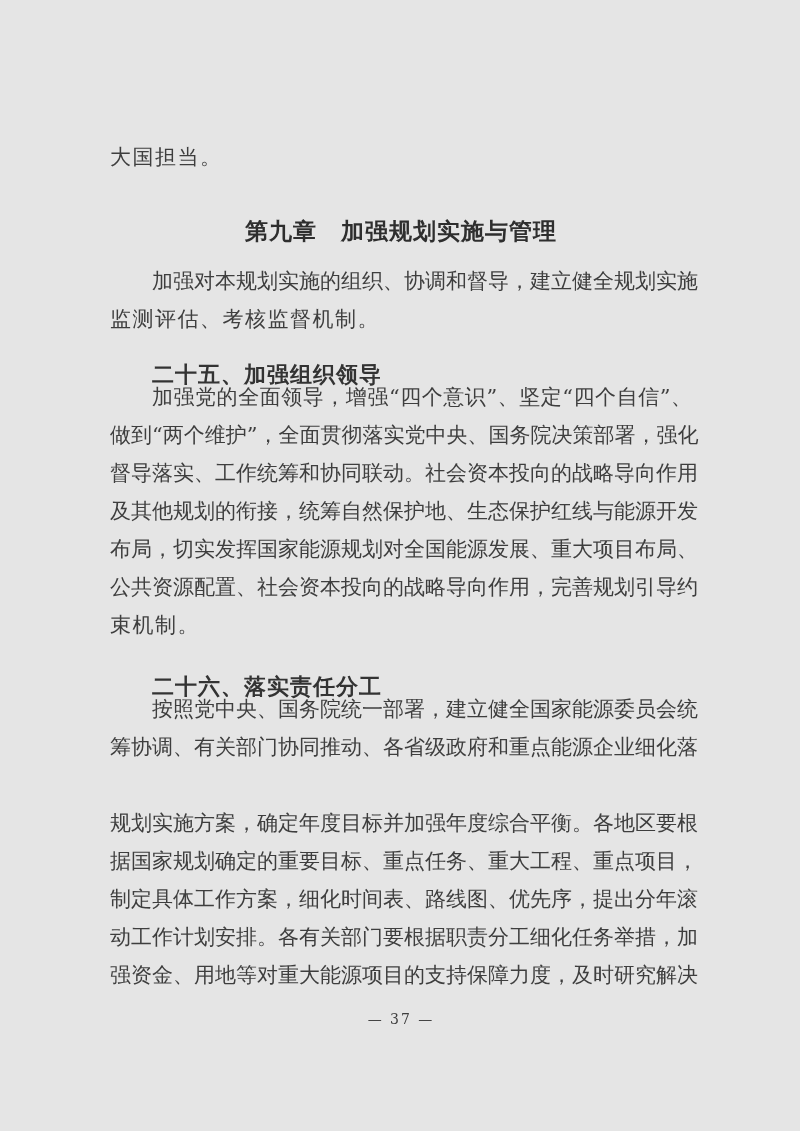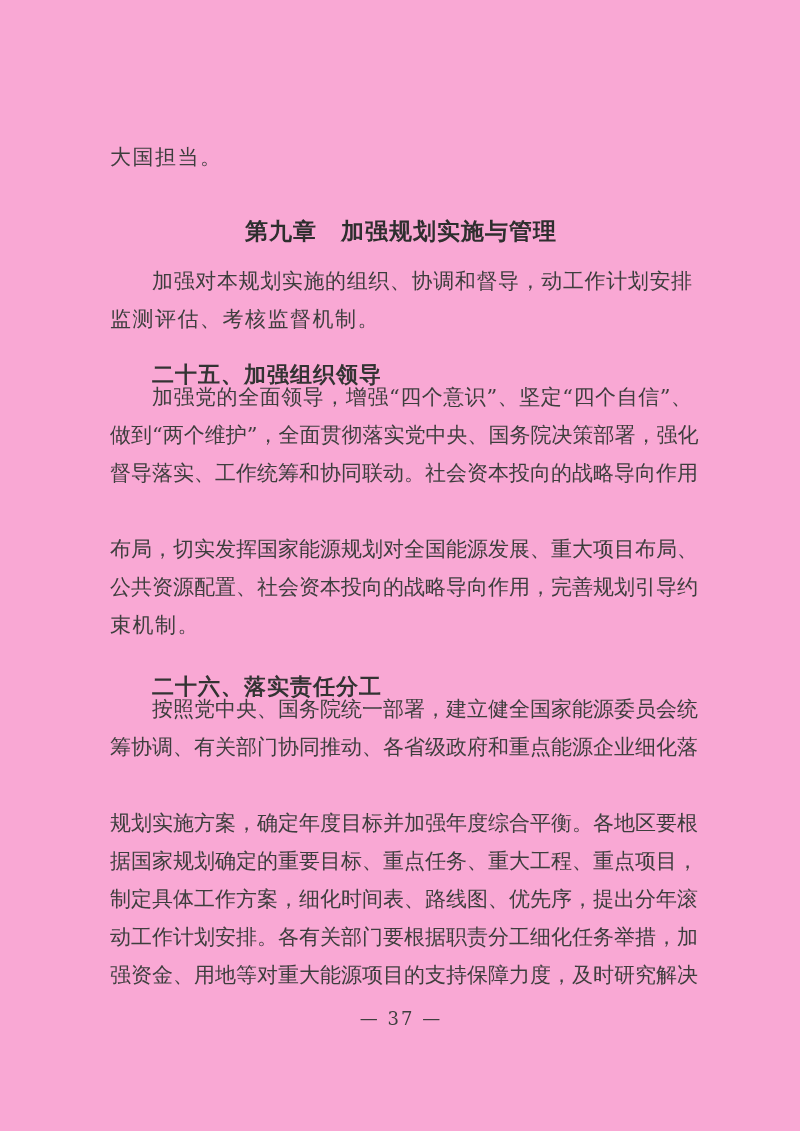--- a/index.html
+++ b/index.html
@@ -4,21 +4,21 @@
   <style>
     * { margin: 0; padding: 0; box-sizing: border-box; }
     html, body {
       width: 800px; height: 1131px;
       background: #fbfbfa;
       font-family: "DejaVu Serif", serif;
     }
     .page {
       position: relative;
       width: 800px; height: 1131px;
-      background: #f9a8d4;
+      background: #e5e5e5;
       color: #3d3d3d;
       overflow: hidden;
     }
     
     .tline {
       position: absolute;
       left: 110px;
       width: 582px;
       font-size: 21px;
       line-height: 38px;
@@ -65,42 +65,43 @@
       margin-top: 16px;
     }
     .page-number {
       position: absolute;
       left: 110px;
       width: 582px;
       top: 1002px;
       height: 34px;
       line-height: 34px;
       text-align: center;
-      font-size: 18px;
+      font-size: 14px;
       color: #3e3e3e;
       letter-spacing: 2px;
     }
   </style>
 </head>
 <body>
 
 <div class="page">
 
   <div class="tline short" style="top:138px">大国担当。</div>
 
   <div class="chapter-heading">第九章　加强规划实施与管理</div>
 
-  <div class="tline indent" style="top:262px">加强对本规划实施的组织、协调和督导，动工作计划安排</div>
+  <div class="tline indent" style="top:262px">加强对本规划实施的组织、协调和督导，建立健全规划实施</div>
   <div class="tline short" style="top:300px">监测评估、考核监督机制。</div>
 
   <div class="section-heading" style="top:340px">二十五、加强组织领导</div>
 
   <div class="tline indent" style="top:378px">加强党的全面领导，增强“四个意识”、坚定“四个自信”、</div>
   <div class="tline" style="top:416px">做到“两个维护”，全面贯彻落实党中央、国务院决策部署，强化</div>
   <div class="tline" style="top:454px">督导落实、工作统筹和协同联动。社会资本投向的战略导向作用</div>
+  <div class="tline" style="top:492px">及其他规划的衔接，统筹自然保护地、生态保护红线与能源开发</div>
   <div class="tline" style="top:530px">布局，切实发挥国家能源规划对全国能源发展、重大项目布局、</div>
   <div class="tline" style="top:568px">公共资源配置、社会资本投向的战略导向作用，完善规划引导约</div>
   <div class="tline short" style="top:606px">束机制。</div>
 
   <div class="section-heading" style="top:652px">二十六、落实责任分工</div>
 
   <div class="tline indent" style="top:690px">按照党中央、国务院统一部署，建立健全国家能源委员会统</div>
   <div class="tline" style="top:728px">筹协调、有关部门协同推动、各省级政府和重点能源企业细化落</div>
   <div class="tline" style="top:804px">规划实施方案，确定年度目标并加强年度综合平衡。各地区要根</div>
   <div class="tline" style="top:842px">据国家规划确定的重要目标、重点任务、重大工程、重点项目，</div>

